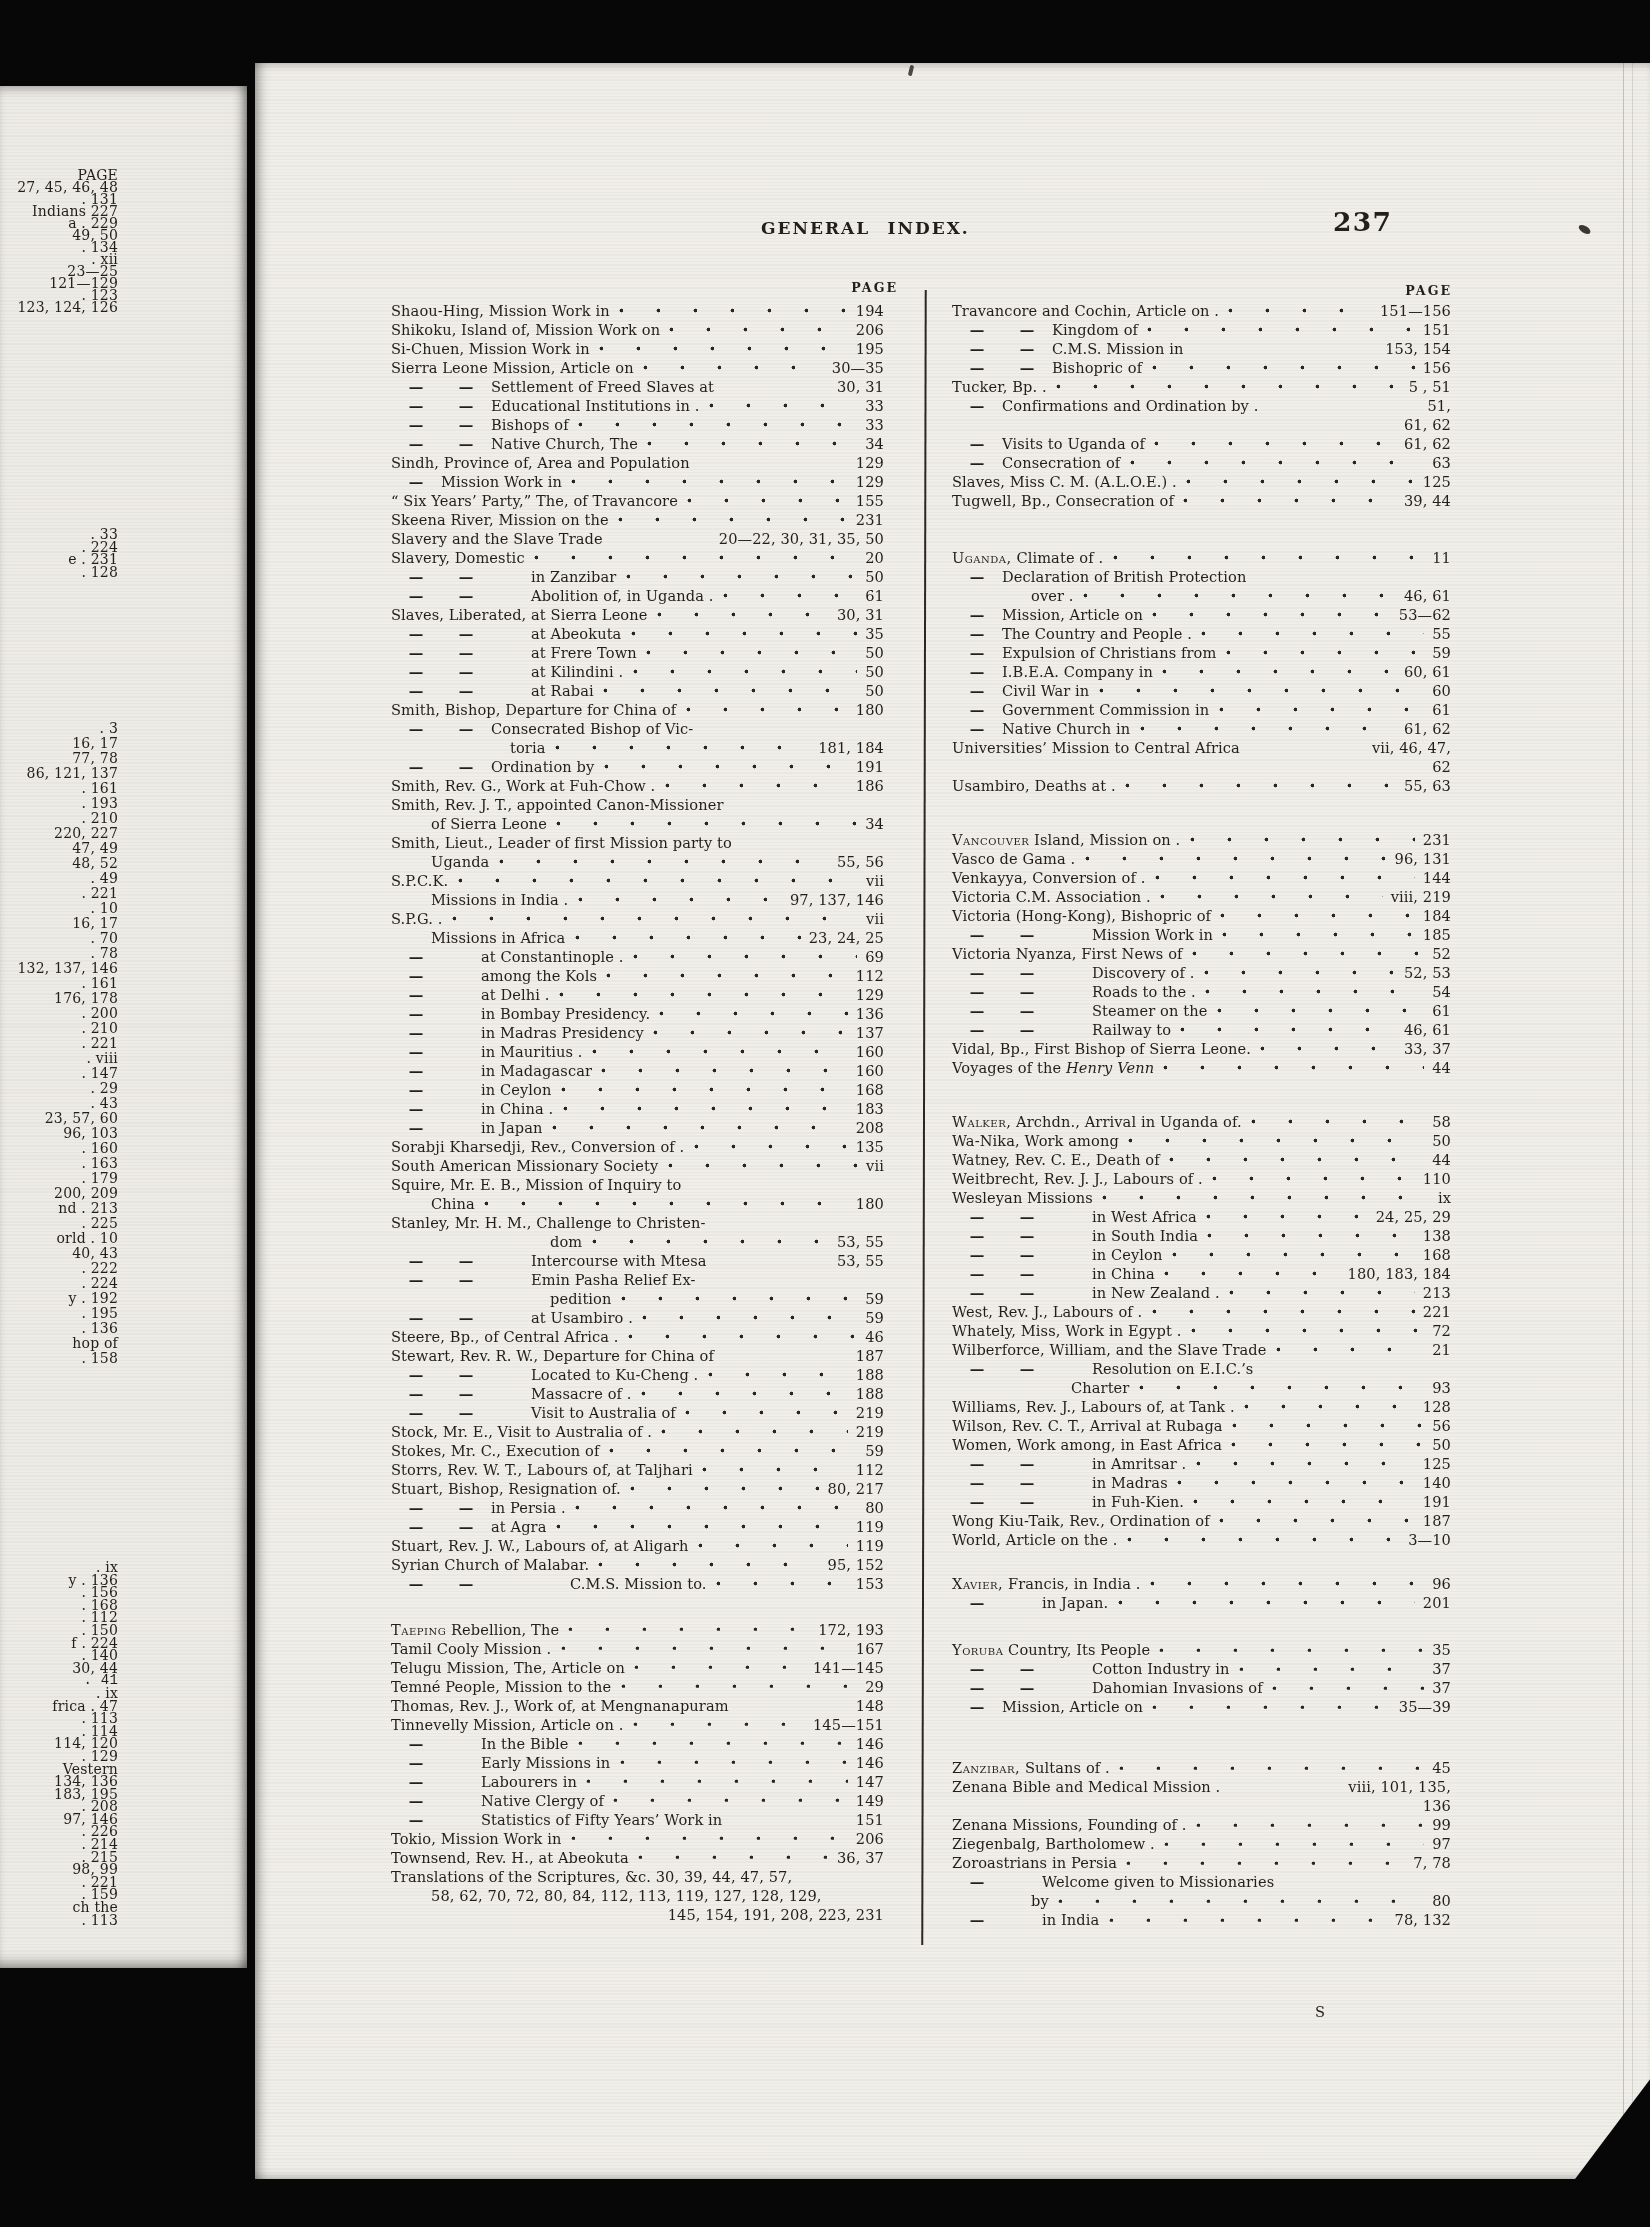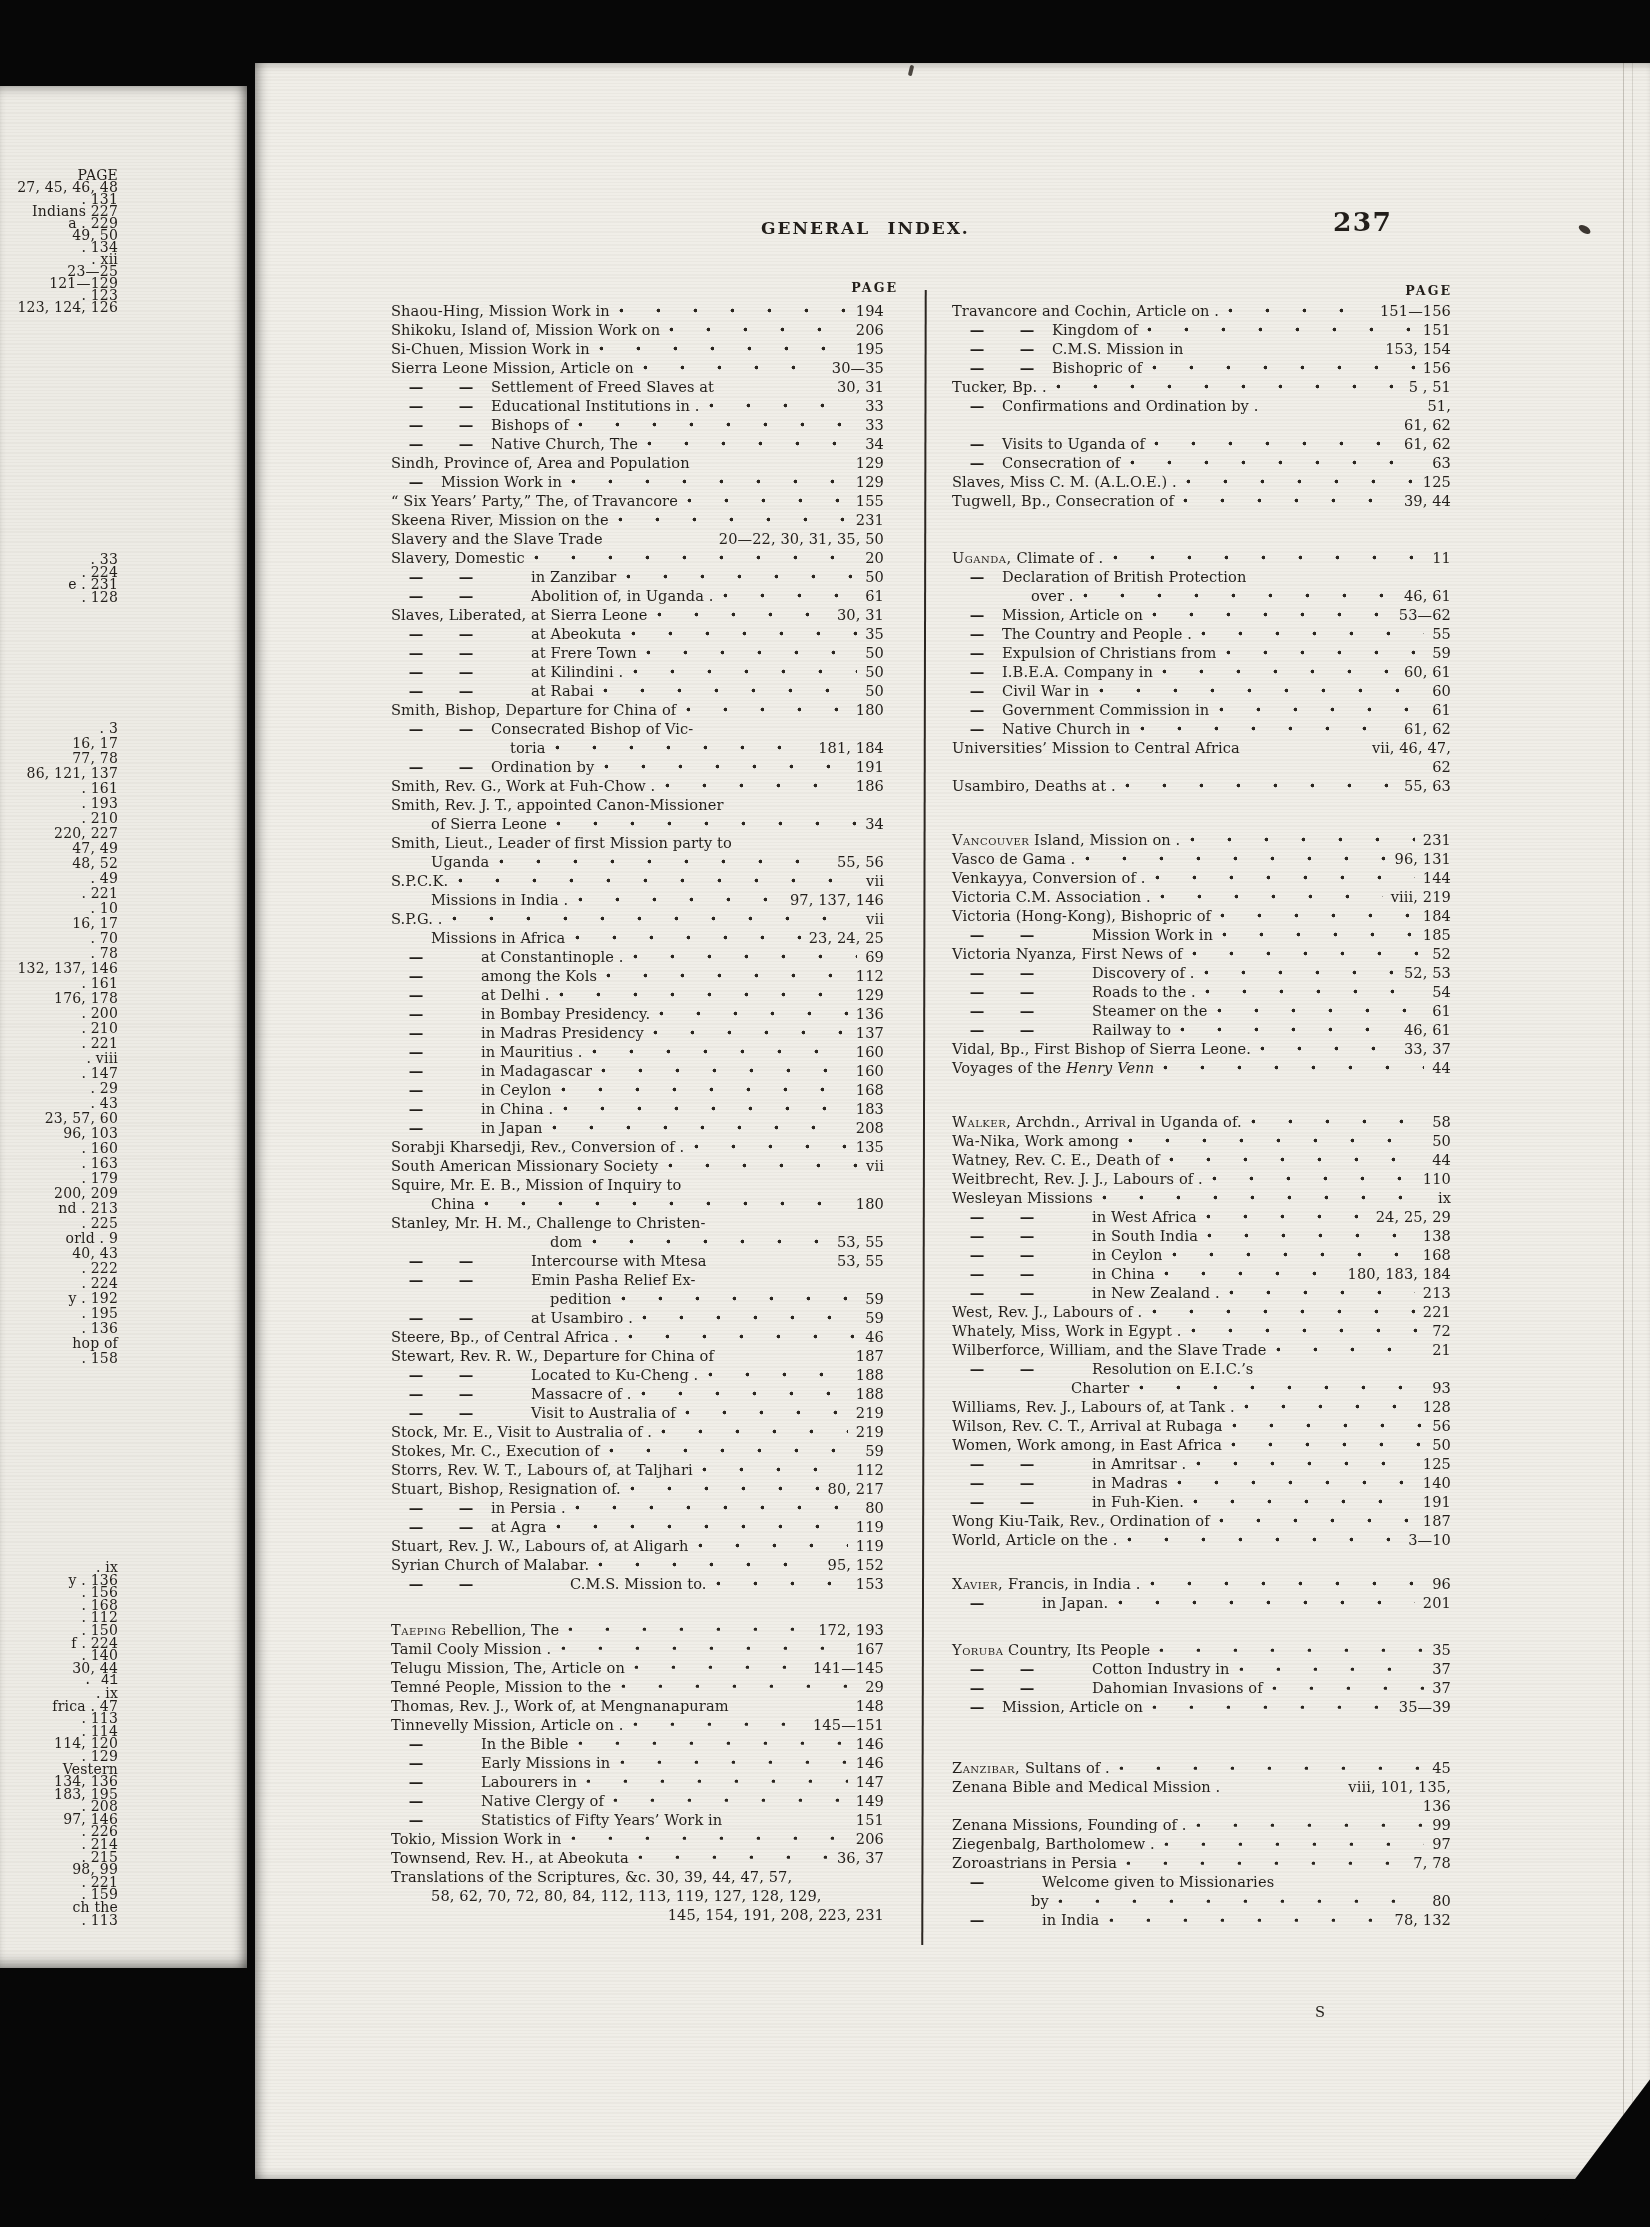--- a/index.html
+++ b/index.html
@@ -82,21 +82,21 @@
       <div class="frag-line" style="height: 12px; line-height: 12px;">Indians 227</div>
       <div class="frag-line" style="height: 12px; line-height: 12px;">a . 229</div>
       <div class="frag-line" style="height: 12px; line-height: 12px;">49, 50</div>
       <div class="frag-line" style="height: 12px; line-height: 12px;">. 134</div>
       <div class="frag-line" style="height: 12px; line-height: 12px;">. xii</div>
       <div class="frag-line" style="height: 12px; line-height: 12px;">23—25</div>
       <div class="frag-line" style="height: 12px; line-height: 12px;">121—129</div>
       <div class="frag-line" style="height: 12px; line-height: 12px;">. 123</div>
       <div class="frag-line" style="height: 12px; line-height: 12px;">123, 124, 126</div>
     </div>
-    <div class="frag-group" style="top: 553px;">
+    <div class="frag-group" style="top: 528px;">
       <div class="frag-line" style="height: 12.6px; line-height: 12.6px;">. 33</div>
       <div class="frag-line" style="height: 12.6px; line-height: 12.6px;">. 224</div>
       <div class="frag-line" style="height: 12.6px; line-height: 12.6px;">e . 231</div>
       <div class="frag-line" style="height: 12.6px; line-height: 12.6px;">. 128</div>
     </div>
     <div class="frag-group" style="top: 721px;">
       <div class="frag-line" style="height: 15px; line-height: 15px;">. 3</div>
       <div class="frag-line" style="height: 15px; line-height: 15px;">16, 17</div>
       <div class="frag-line" style="height: 15px; line-height: 15px;">77, 78</div>
       <div class="frag-line" style="height: 15px; line-height: 15px;">86, 121, 137</div>
@@ -123,21 +123,21 @@
       <div class="frag-line" style="height: 15px; line-height: 15px;">. 29</div>
       <div class="frag-line" style="height: 15px; line-height: 15px;">. 43</div>
       <div class="frag-line" style="height: 15px; line-height: 15px;">23, 57, 60</div>
       <div class="frag-line" style="height: 15px; line-height: 15px;">96, 103</div>
       <div class="frag-line" style="height: 15px; line-height: 15px;">. 160</div>
       <div class="frag-line" style="height: 15px; line-height: 15px;">. 163</div>
       <div class="frag-line" style="height: 15px; line-height: 15px;">. 179</div>
       <div class="frag-line" style="height: 15px; line-height: 15px;">200, 209</div>
       <div class="frag-line" style="height: 15px; line-height: 15px;">nd . 213</div>
       <div class="frag-line" style="height: 15px; line-height: 15px;">. 225</div>
-      <div class="frag-line" style="height: 15px; line-height: 15px;">orld . 9</div>
+      <div class="frag-line" style="height: 15px; line-height: 15px;">orld . 10</div>
       <div class="frag-line" style="height: 15px; line-height: 15px;">40, 43</div>
       <div class="frag-line" style="height: 15px; line-height: 15px;">. 222</div>
       <div class="frag-line" style="height: 15px; line-height: 15px;">. 224</div>
       <div class="frag-line" style="height: 15px; line-height: 15px;">y . 192</div>
       <div class="frag-line" style="height: 15px; line-height: 15px;">. 195</div>
       <div class="frag-line" style="height: 15px; line-height: 15px;">. 136</div>
       <div class="frag-line" style="height: 15px; line-height: 15px;">hop of</div>
       <div class="frag-line" style="height: 15px; line-height: 15px;">. 158</div>
     </div>
     <div class="frag-group" style="top: 1561px;">

